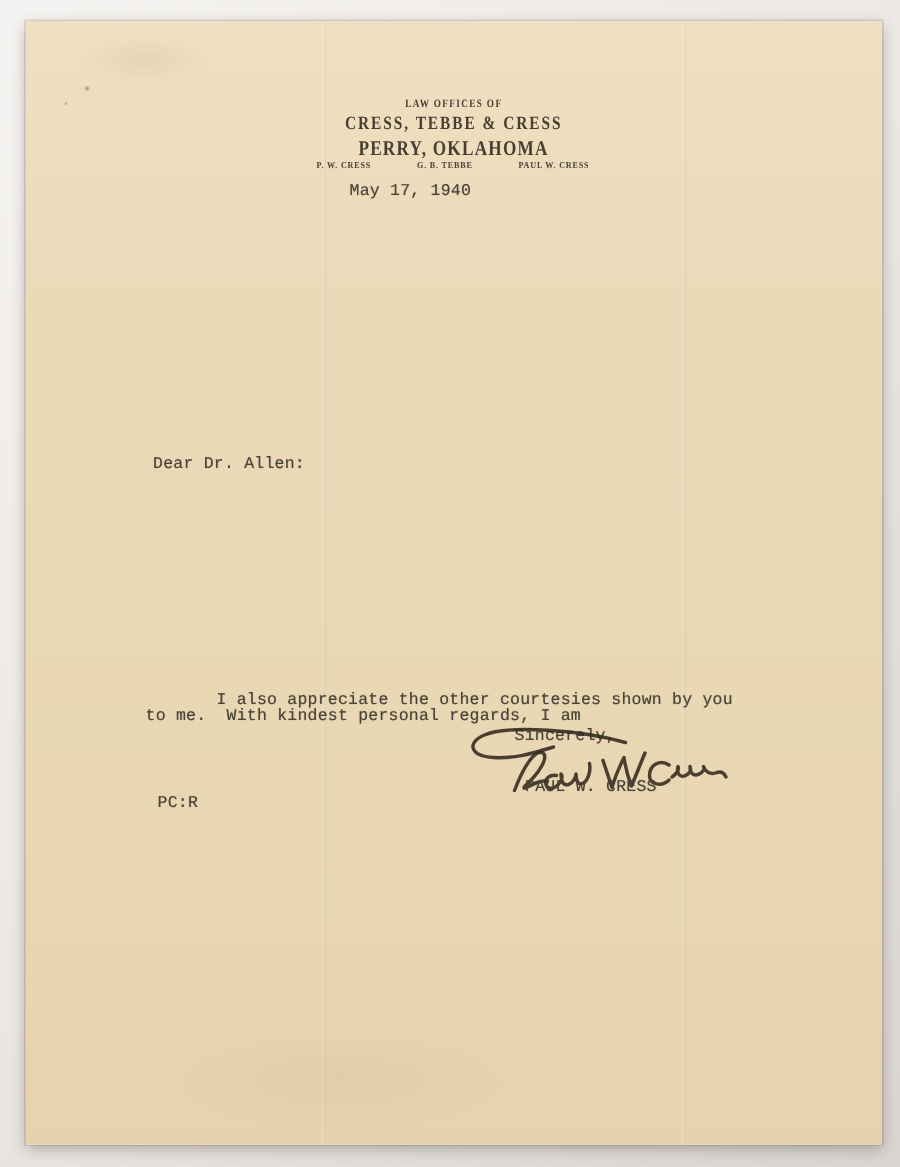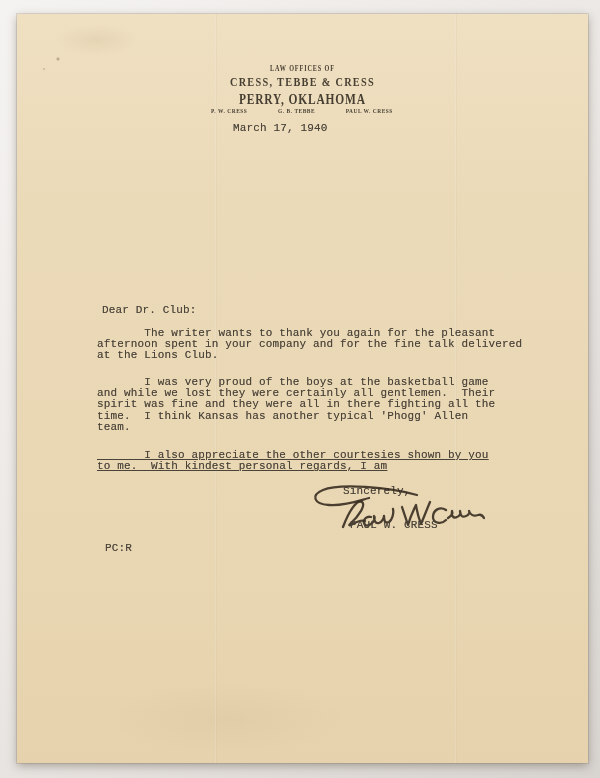--- a/index.html
+++ b/index.html
@@ -68,24 +68,24 @@
     color: #4a4236;
   }
   .lh-partners span { display: inline-block; transform: scaleX(.9); }
 
   
   .date        { left: 216px; top: 109px; }
   .address     { left: 85px;  top: 233px; }
   .salutation  { left: 85px;  top: 291px; }
   .para-1      { left: 80px;  top: 314px; }
   .para-2      { left: 80px;  top: 363px; }
-  .para-3      { left: 80px;  top: 436px; text-decoration: underline; }
+  .para-3      { left: 80px;  top: 448px; }
   .sincerely   { left: 326px; top: 472px; text-align: right; }
   .typed-name  { left: 333px; top: 506px; }
-  .initials    { left: 88px;  top: 529px; }
+  .initials    { left: 88px;  top: 517px; }
 
   .signature {
     position: absolute; left: 292px; top: 469px;
     width: 178px; height: 56px;
     pointer-events: none;
   }
   .signature path {
     fill: none;
     stroke: #33291e;
     stroke-width: 2.3;
@@ -111,33 +111,25 @@
     </div>
     <div class="lh-line lh-city">
       <span>PERRY, OKLAHOMA</span>
     </div>
     <div class="lh-partners">
       <span>P. W. CRESS</span>
       <span>G. B. TEBBE</span>
       <span>PAUL W. CRESS</span>
     </div>
 
-    <div class="type date">March 17, 1940</div>
+    <div class="type date">May 17, 1940</div>
 
 
-    <div class="type salutation">Dear Dr. Club:</div>
+    <div class="type salutation">Dear Dr. Allen:</div>
 
-    <div class="type para-1">       The writer wants to thank you again for the pleasant
-afternoon spent in your company and for the fine talk delivered
-at the Lions Club.</div>
-    <div class="type para-2">       I was very proud of the boys at the basketball game
-and while we lost they were certainly all gentlemen.  Their
-spirit was fine and they were all in there fighting all the
-time.  I think Kansas has another typical 'Phogg' Allen
-team.</div>
     <div class="type para-3">       I also appreciate the other courtesies shown by you
 to me.  With kindest personal regards, I am</div>
 
     <div class="type sincerely">Sincerely,</div>
 
     <svg class="signature" viewBox="0 0 178 56" xmlns="http://www.w3.org/2000/svg" aria-hidden="true">
 
       <path d="M108 12 C 80 4, 30 0, 14 7 C 2 12, 4 21, 20 22 C 38 23, 52 17, 60 15"></path>
 
       <path d="M34 44 C 40 28, 48 16, 53 19 C 57 22, 50 33, 41 41 C 40 42, 40 43, 42 42 C 47 39, 53 37, 56 38"></path>

